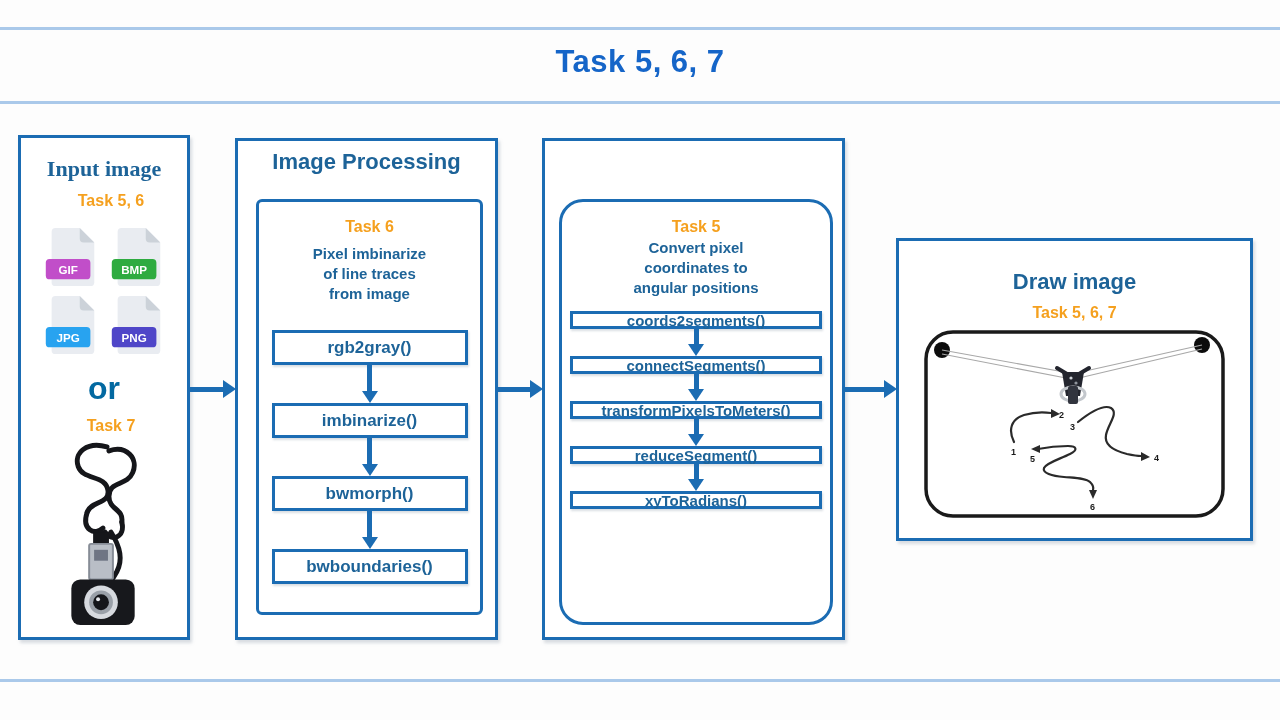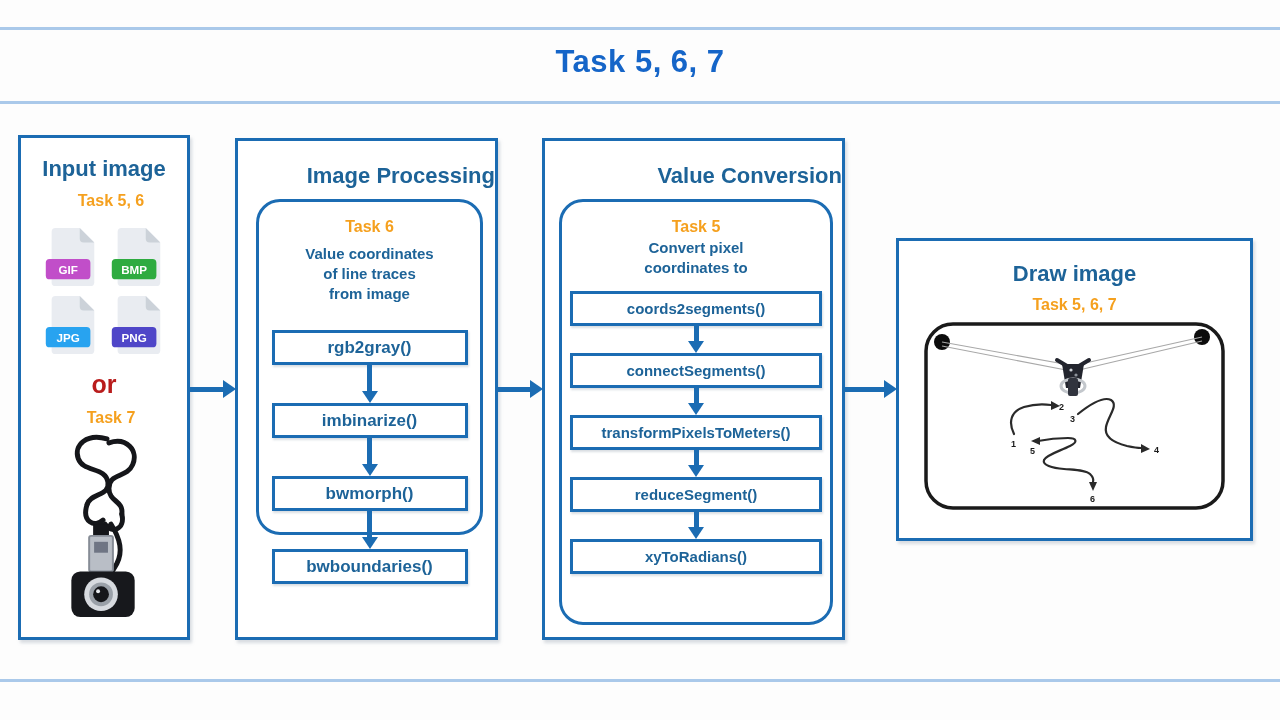--- a/index.html
+++ b/index.html
@@ -22,69 +22,69 @@
     position:absolute;background:#fff;border:3px solid #1b6cb3;
     box-sizing:border-box;box-shadow:2px 3px 3px rgba(150,160,175,.35);
   }
   .box h2{
     margin:0;text-align:center;font-size:22px;font-weight:bold;color:#1d6398;
   }
   .task-label{
     text-align:center;font-size:16px;font-weight:bold;color:#f5a01e;
   }
   .input-box{left:18px;top:135px;width:172px;height:505px;}
-  .input-box h2{padding-top:18px;}
+  .input-box h2{padding-top:18px;font-family:Liberation Serif, serif;}
   .input-box .task-label{margin-top:10px;padding-left:14px;}
   .file-grid{
     margin:16px auto 0;width:122px;
     display:grid;grid-template-columns:56px 56px;gap:4px 10px;
   }
   .file-icon{position:relative;width:56px;height:64px;}
   .or-label{
     margin-top:12px;text-align:center;
-    font-size:25px;font-weight:bold;color:#b91c1c;
+    font-size:32px;font-weight:bold;color:#0369a1;
   }
   .input-box .task7-label{}
   .webcam-wrap{display:block;margin:4px auto 0;}
   .proc-box{left:235px;top:138px;width:263px;height:502px;}
   .conv-box{left:542px;top:138px;width:303px;height:502px;}
-  .proc-box h2,.conv-box h2{padding-top:22px;text-align:right;}
+  .proc-box h2,.conv-box h2{padding-top:8px;}
   .inner-rounded{
     position:absolute;border:3px solid #1b6cb3;border-radius:24px;
     box-sizing:border-box;background:#fff;
   }
-  .proc-box .inner-rounded{left:18px;top:58px;width:227px;height:336px;}
+  .proc-box .inner-rounded{left:18px;top:58px;width:227px;height:416px;border-radius:6px;}
   .conv-box .inner-rounded{left:14px;top:58px;width:274px;height:426px;}
   .inner-rounded .task-label{margin-top:16px;}
   .desc{
     margin-top:8px;text-align:center;
     font-size:15px;font-weight:bold;color:#1d6398;line-height:20px;
   }
   .conv-box .desc{margin-top:2px;}
   .fn-stack{display:flex;flex-direction:column;align-items:center;}
   .proc-box .fn-stack{margin-top:26px;}
   .conv-box .fn-stack{margin-top:13px;}
   .fn-box{
     box-sizing:border-box;border:3px solid #1b6cb3;background:#fff;
     display:flex;align-items:center;justify-content:center;
     font-weight:bold;color:#1d6398;
     box-shadow:1px 2px 2px rgba(150,160,175,.35);
   }
   .proc-box .fn-box{width:196px;height:35px;font-size:17px;}
-  .conv-box .fn-box{width:252px;height:35px;font-size:15px;}
+  .conv-box .fn-box{width:252px;height:18px;font-size:15px;}
   .v-arrow{position:relative;display:flex;flex-direction:column;align-items:center;}
   .proc-box .v-arrow{height:38px;}
   .conv-box .v-arrow{height:27px;}
   .v-bar{width:5px;flex:1;background:#1b6cb3;}
   .v-head{
     width:0;height:0;border-left:8px solid transparent;
     border-right:8px solid transparent;border-top:12px solid #1b6cb3;
   }
   .draw-box{left:896px;top:238px;width:357px;height:303px;}
-  .draw-box h2{padding-top:20px;}
+  .draw-box h2{padding-top:28px;}
   .draw-box .task-label{margin-top:9px;}
   .whiteboard-wrap{display:block;margin:8px auto 0;}
   .h-arrow{position:absolute;height:18px;top:380px;}
   .h-arrow-bar{
     position:absolute;left:0;right:11px;top:7px;height:5px;background:#1b6cb3;
   }
   .h-arrow-head{
     position:absolute;right:0;top:0;width:0;height:0;
     border-top:9px solid transparent;border-bottom:9px solid transparent;
     border-left:13px solid #1b6cb3;
@@ -165,21 +165,21 @@
       <circle cx="52" cy="165" r="8" fill="#15161a"></circle>
       <circle cx="49" cy="162" r="2" fill="#e8eaee"></circle>
     </svg>
   </section>
 
   <section class="box proc-box">
     <h2>Image Processing</h2>
     <div class="inner-rounded">
       <div class="task-label">Task 6</div>
       <div class="desc">
-        <div>Value coordinates</div>
+        <div>Pixel imbinarize</div>
         <div>of line traces</div>
         <div>from image</div>
       </div>
       <div class="fn-stack">
         <div class="fn-box">rgb2gray()</div>
         <div class="v-arrow">
             <div class="v-bar"></div>
             <div class="v-head"></div>
           </div>
         <div class="fn-box">imbinarize()</div>
@@ -191,26 +191,26 @@
         <div class="v-arrow">
             <div class="v-bar"></div>
             <div class="v-head"></div>
           </div>
         <div class="fn-box">bwboundaries()</div>
       </div>
     </div>
   </section>
 
   <section class="box conv-box">
-    <h2>Value Conversion</h2>
     <div class="inner-rounded">
       <div class="task-label">Task 5</div>
       <div class="desc">
         <div>Convert pixel</div>
         <div>coordinates to</div>
+        <div>angular positions</div>
       </div>
       <div class="fn-stack">
         <div class="fn-box">coords2segments()</div>
         <div class="v-arrow">
             <div class="v-bar"></div>
             <div class="v-head"></div>
           </div>
         <div class="fn-box">connectSegments()</div>
         <div class="v-arrow">
             <div class="v-bar"></div>

